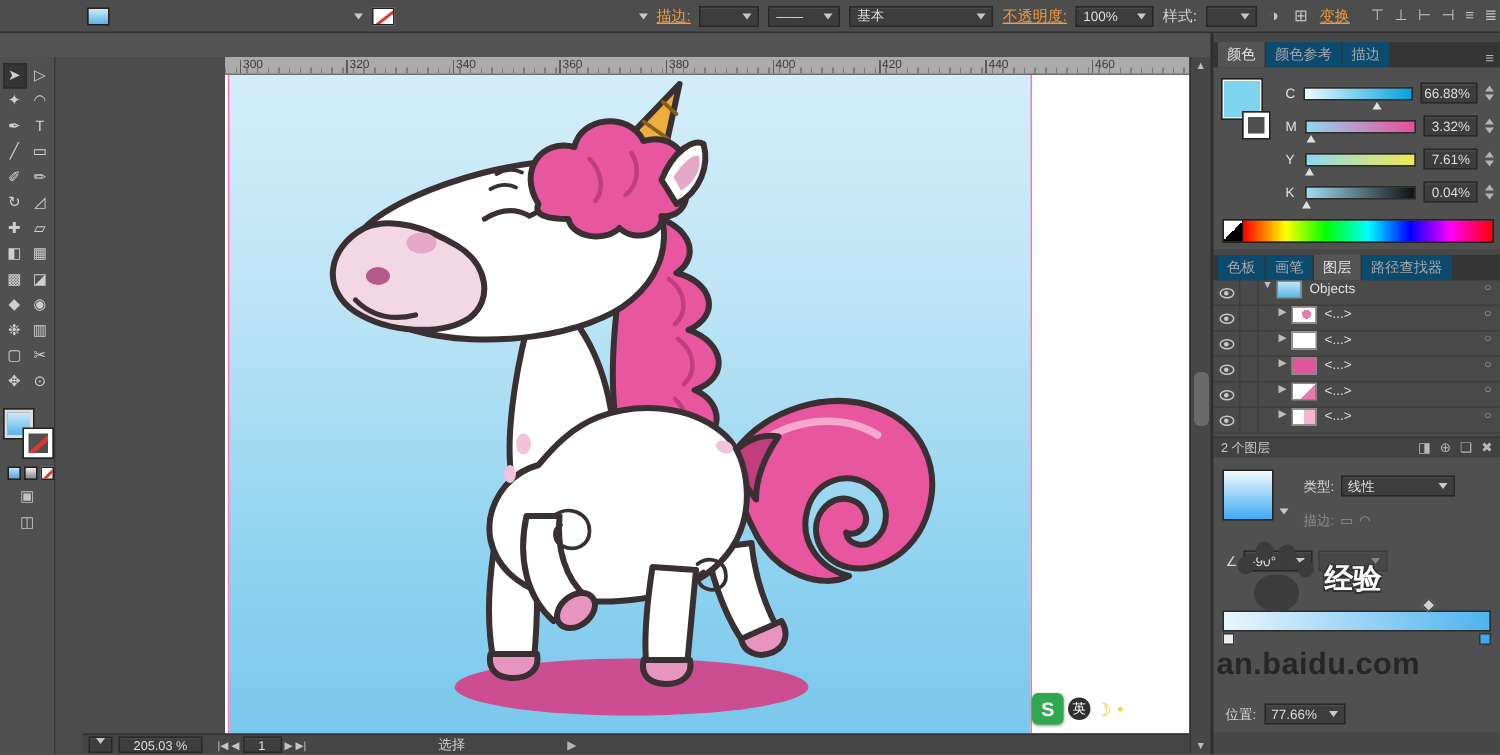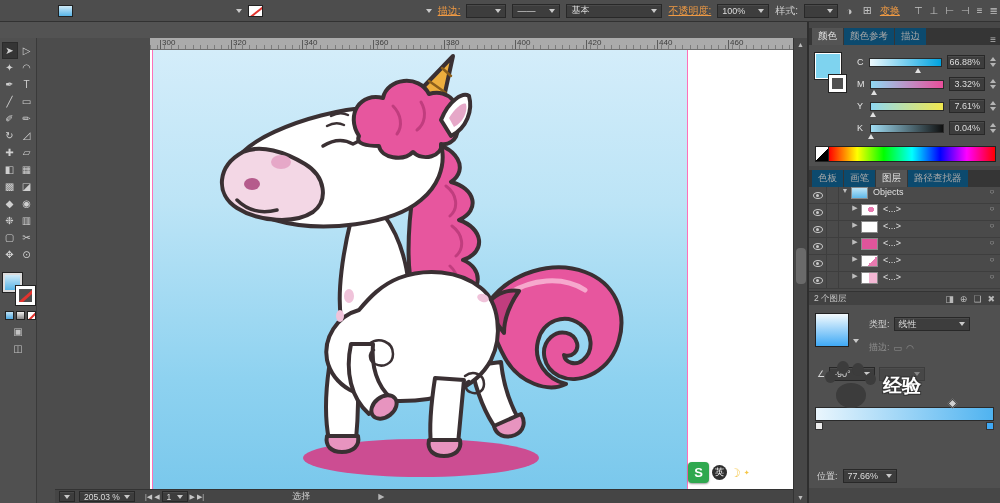--- a/index.html
+++ b/index.html
@@ -66,21 +66,21 @@
   .ime{position:absolute;left:538px;top:412px;display:flex;align-items:center;gap:3px;z-index:6;}
   .ime-s{width:21px;height:21px;background:#2fa84f;border-radius:4px;color:#fff;font-weight:bold;
          font-size:13px;display:flex;align-items:center;justify-content:center;box-shadow:0 1px 2px rgba(0,0,0,.4);}
   .ime-lang{width:15px;height:15px;background:#2f2f2f;border-radius:50%;color:#fff;font-size:9px;
             display:flex;align-items:center;justify-content:center;}
   .ime-moon{color:#f5c646;font-size:12px;}
   .ime-star{color:#f5c646;font-size:7px;}
   
   .statusbar{position:absolute;left:55px;top:489px;width:738px;height:14px;background:#454545;
              border-top:1px solid #333;display:flex;align-items:center;gap:4px;padding:0 4px;font-size:9px;z-index:4;}
-  .statusbar .fld{height:11px;font-size:8.5px;}
+  .statusbar .fld{height:11px;font-size:8.5px;flex-direction:column;}
   .nav{display:flex;align-items:center;gap:2px;margin-left:6px;color:#c5c5c5;font-size:7px;}
   .nav .fld{width:26px;}
   .hint{margin-left:84px;color:#cfcfcf;font-size:9px;}
   .sb-expand{margin-left:64px;color:#b5b5b5;font-size:8px;}
   
   .vscroll{position:absolute;left:793px;top:38px;width:14px;height:465px;background:#474747;
            border-left:1px solid #333;}
   .vscroll .arr{height:12px;display:flex;align-items:center;justify-content:center;font-size:7px;color:#bdbdbd;}
   .vthumb{position:absolute;left:2px;width:10px;height:36px;background:#6a6a6a;border-radius:4px;}
   
@@ -576,16 +576,17 @@
       </div>
 
       <div class="paw">
         <i class="t1"></i>
           <i class="t2"></i>
           <i class="t3"></i>
           <i class="t4"></i>
           <i class="pad"></i>
       </div>
       <span class="wm-badge">经验</span>
+      <span class="wm-domain">an.baidu.com</span>
     </div>
 
   </div>
 </div>
 
 </body></html>

